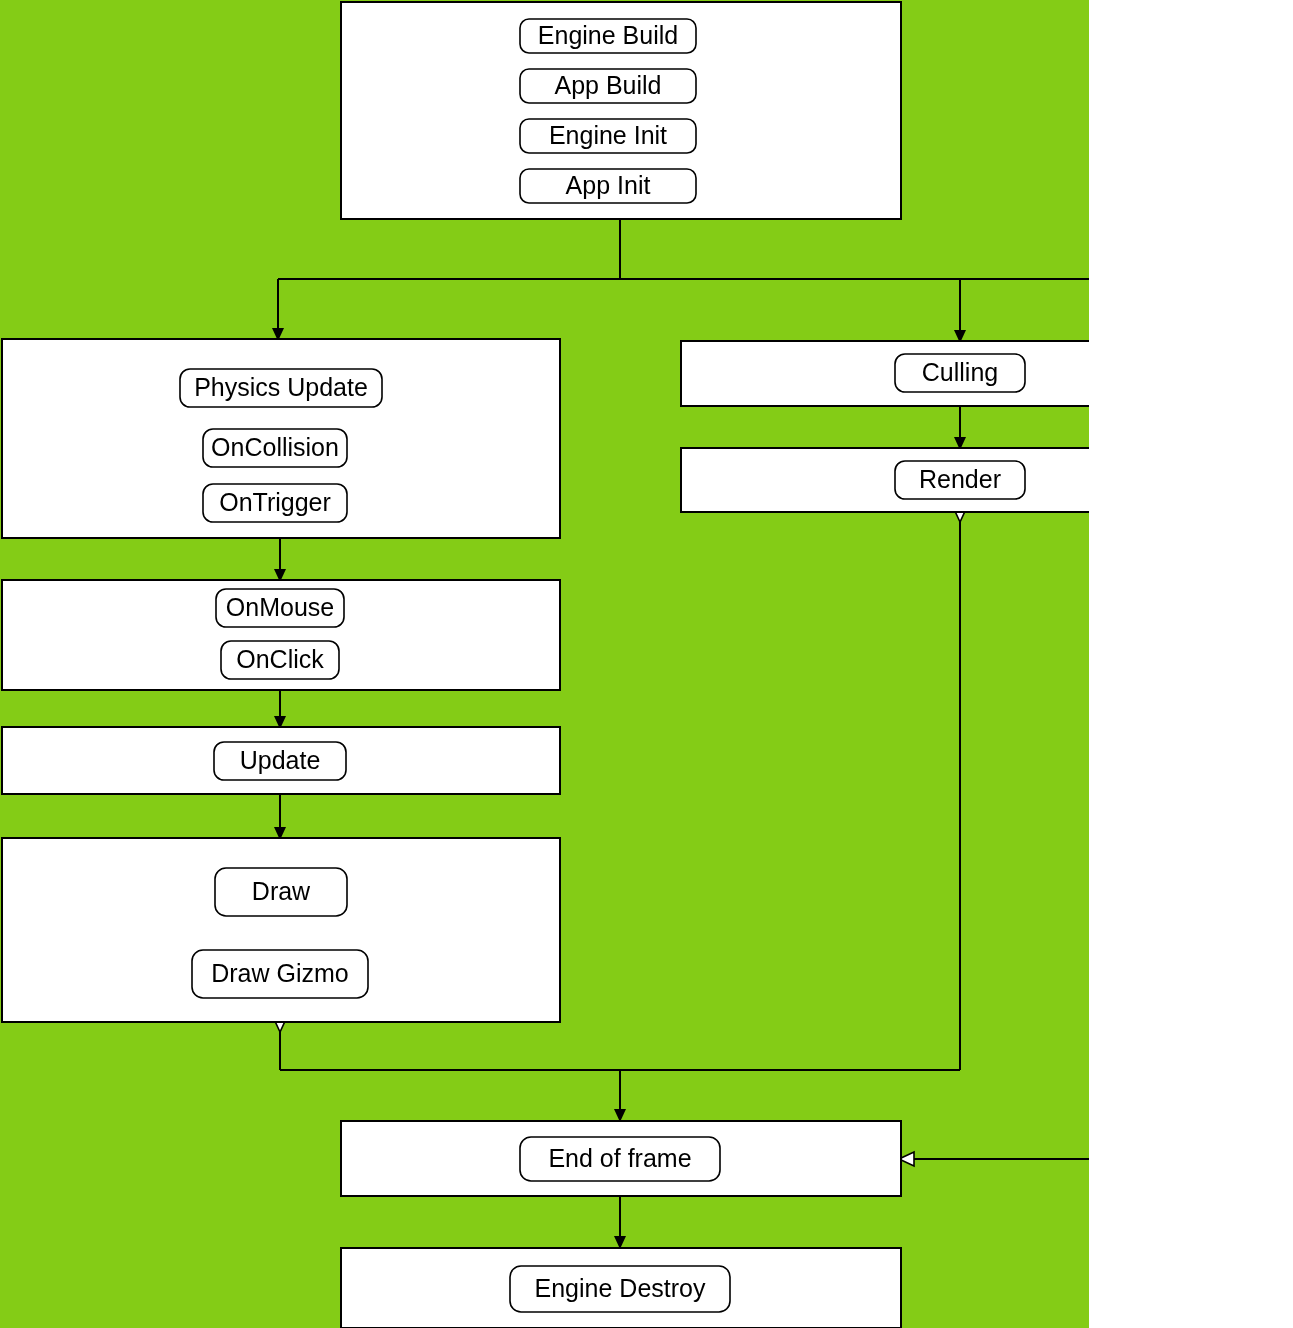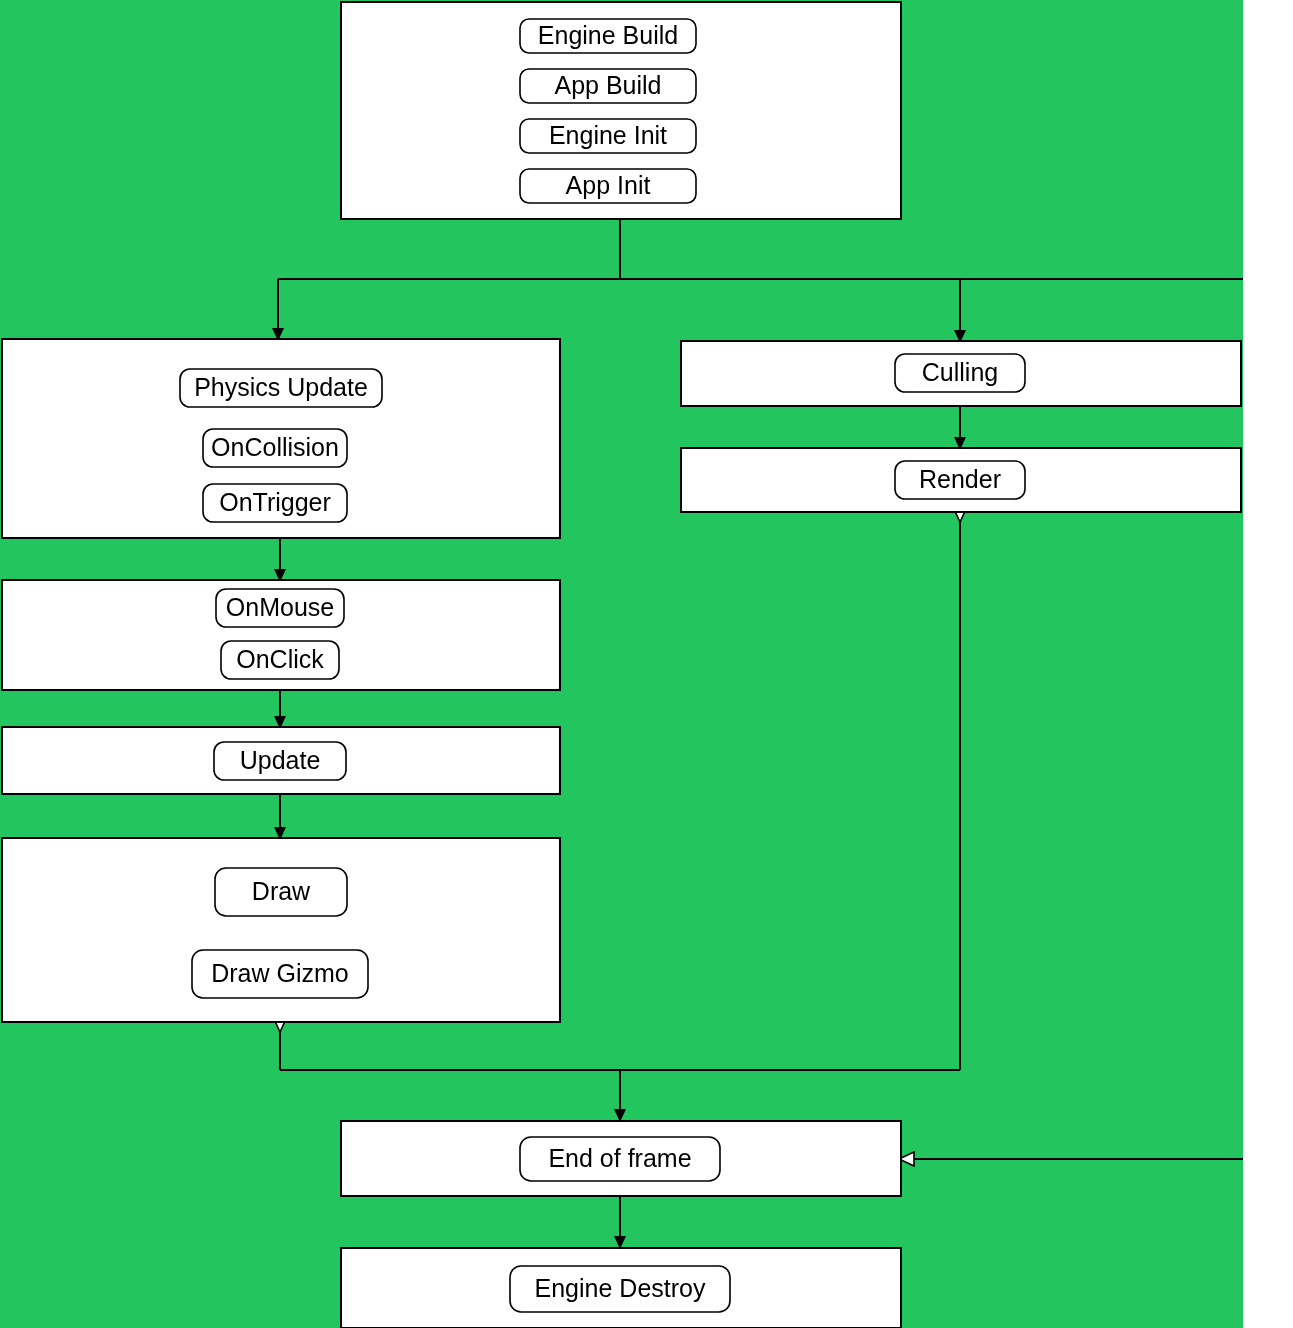--- a/index.html
+++ b/index.html
@@ -5,23 +5,23 @@
   html, body {
     margin: 0;
     padding: 0;
     background: #ffffff;
   }
   body {
     font-family: "Liberation Sans", sans-serif;
   }
   #diagram-root {
     position: relative;
-    width: 1243px;
+    width: 1089px;
     height: 1328px;
-    background: #22c55e;
+    background: #84cc16;
     overflow: hidden;
   }
   svg.flow {
     position: absolute;
     left: 0;
     top: 0;
     width: 1293px;
     height: 1328px;
   }
   .group-rect {

